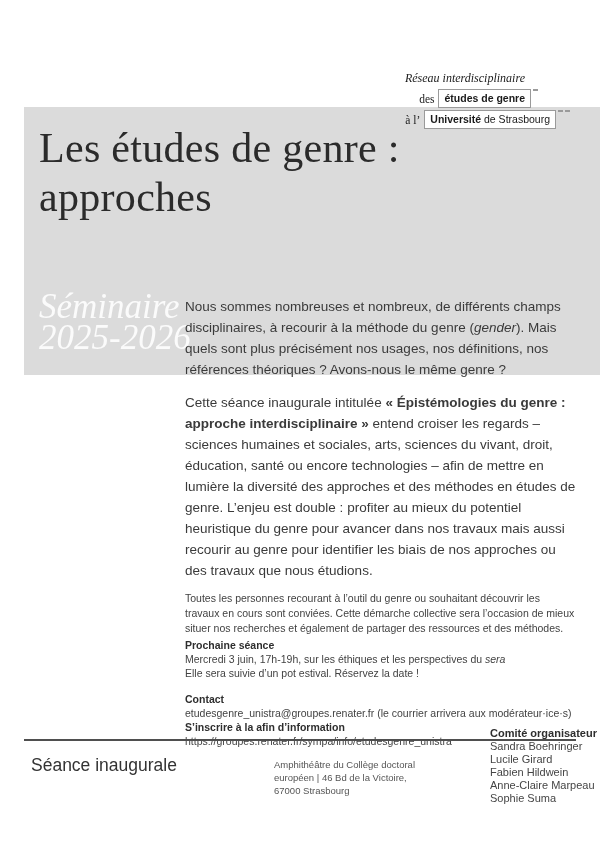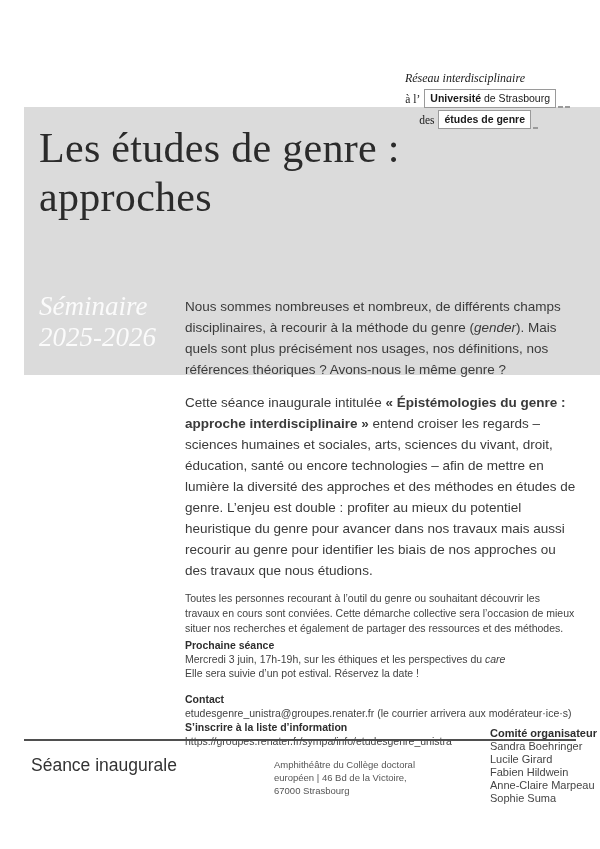--- a/index.html
+++ b/index.html
@@ -5,39 +5,39 @@
   * { box-sizing: border-box; margin: 0; padding: 0; }
   html, body { background: #ffffff; }
   .page {
     position: relative; width: 600px; height: 849px; background: #ffffff;
     font-family: "Liberation Sans", sans-serif; overflow: hidden;
   }
   .gray-block { position: absolute; left: 24px; top: 107px; width: 576px; height: 268px; background: #dbdbdb; }
 
   
   .logo { position: absolute; top: 71px; right: 30px; width: 230px; color: #222; }
-  .logo-row { display: flex; justify-content: flex-end; align-items: flex-end; margin-bottom: 2px; }
+  .logo-row { display: flex; justify-content: flex-end; align-items: flex-start; margin-bottom: 2px; }
   .logo-row1 { padding-right: 45px; margin-bottom: 3px; }
   .logo-row2 { padding-right: 32px; }
   .logo-name { font-family: "Liberation Serif", serif; font-style: italic; font-size: 12px; color: #1a1a1a; }
   .logo-prefix { font-family: "Liberation Serif", serif; font-size: 11.5px; margin-right: 4px; align-self: center; color: #1a1a1a; }
   .logo-box { border: 1px solid #9a9a9a; background: #fff; padding: 2px 5px 3px; font-size: 10.5px; color: #1a1a1a; white-space: nowrap; }
   .logo-box .bold { font-weight: bold; }
   .logo-minibox { border: 1px solid #9a9a9a; background: #fff; width: 5px; margin-left: 2px; }
 
   
   .title {
     position: absolute; left: 39px; top: 124px; width: 500px;
     font-family: "Liberation Serif", serif; font-weight: 400;
     font-size: 42px; line-height: 49px; color: #2b2b2b; letter-spacing: 0.3px;
   }
   .seminar {
     position: absolute; left: 39px; top: 291px;
     font-family: "Liberation Serif", serif; font-style: italic;
-    font-size: 27px; line-height: 31px; color: #fbfbfb;
+    font-size: 35px; line-height: 31px; color: #fbfbfb;
   }
 
   
   .intro { position: absolute; left: 185px; top: 296px; width: 390px; font-size: 13.5px; line-height: 21px; color: #3a3a3a; }
   .intro .it { font-style: italic; }
 
   
   .content { position: absolute; left: 185px; top: 392px; width: 392px; color: #3a3a3a; }
   .para-main { font-size: 13.5px; line-height: 21px; margin-bottom: 10px; }
   .para-main .bold { font-weight: bold; }
@@ -58,29 +58,29 @@
 <body>
 
 <div class="page">
 
   <div class="gray-block"></div>
 
   <div class="logo">
     <div class="logo-row logo-row1">
       <span class="logo-name">Réseau interdisciplinaire</span>
     </div>
+    <div class="logo-row logo-row2">
+      <span class="logo-prefix">des</span>
+      <span class="logo-box bold"><span class="bold">études de genre</span></span>
+      <span class="logo-minibox"></span>
+    </div>
     <div class="logo-row">
       <span class="logo-prefix">à l’</span>
       <span class="logo-box"><span class="bold">Université</span><span> de Strasbourg</span></span>
       <span class="logo-minibox"></span>
-      <span class="logo-minibox"></span>
-    </div>
-    <div class="logo-row logo-row2">
-      <span class="logo-prefix">des</span>
-      <span class="logo-box bold"><span class="bold">études de genre</span></span>
       <span class="logo-minibox"></span>
     </div>
   </div>
 
   <h1 class="title">
     <span>Les études de genre :</span><br>
     <span>approches</span><br>
   </h1>
 
   <div class="seminar">
@@ -89,29 +89,29 @@
   </div>
 
   <div class="intro"><span>Nous sommes nombreuses et nombreux, de différents champs disciplinaires, à recourir à la méthode du genre (</span><span class="it">gender</span><span>). Mais quels sont plus précisément nos usages, nos définitions, nos références théoriques ? Avons-nous le même genre ?</span></div>
 
   <div class="content">
     <p class="para-main"><span>Cette séance inaugurale intitulée </span><span class="bold">« Épistémologies du genre : approche interdisciplinaire »</span><span> entend croiser les regards – sciences humaines et sociales, arts, sciences du vivant, droit, éducation, santé ou encore technologies – afin de mettre en lumière la diversité des approches et des méthodes en études de genre. L’enjeu est double :  profiter au mieux du potentiel heuristique du genre pour avancer dans nos travaux mais aussi recourir au genre pour identifier les biais de nos approches ou des travaux que nous étudions.</span></p>
 
     <p class="para-small">Toutes les personnes recourant à l’outil du genre ou souhaitant découvrir les travaux en cours sont conviées. Cette démarche collective sera l’occasion de mieux situer nos recherches et également de partager des ressources et des méthodes.</p>
 
     <div class="mini-heading">Prochaine séance</div>
-    <div class="mini-line"><span>Mercredi 3 juin, 17h-19h, sur les éthiques et les perspectives du </span><span class="it">care</span></div>
+    <div class="mini-line"><span>Mercredi 3 juin, 17h-19h, sur les éthiques et les perspectives du </span><span class="it">sera</span></div>
     <div class="mini-line">Elle sera suivie d’un pot estival. Réservez la date !</div>
 
     <div class="gap"></div>
 
     <div class="mini-heading">Contact</div>
     <div class="mini-line">etudesgenre_unistra@groupes.renater.fr (le courrier arrivera aux modérateur·ice·s)</div>
 
-    <div class="mini-heading">S’inscrire à la liste d’information</div>
+    <div class="mini-heading">S’inscrire à la afin d’information</div>
     <div class="mini-line">https://groupes.renater.fr/sympa/info/etudesgenre_unistra</div>
   </div>
 
   <div class="rule"></div>
 
   <div class="footer-left">
     <span>Séance inaugurale</span><br>
   </div>
 
   <div class="footer-venue">

